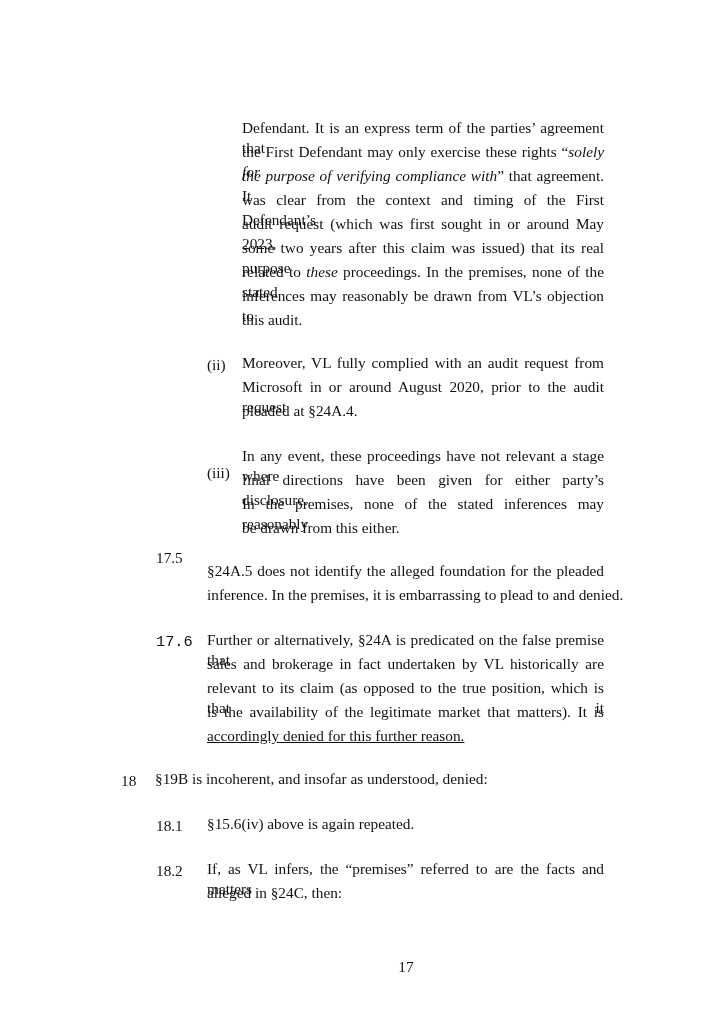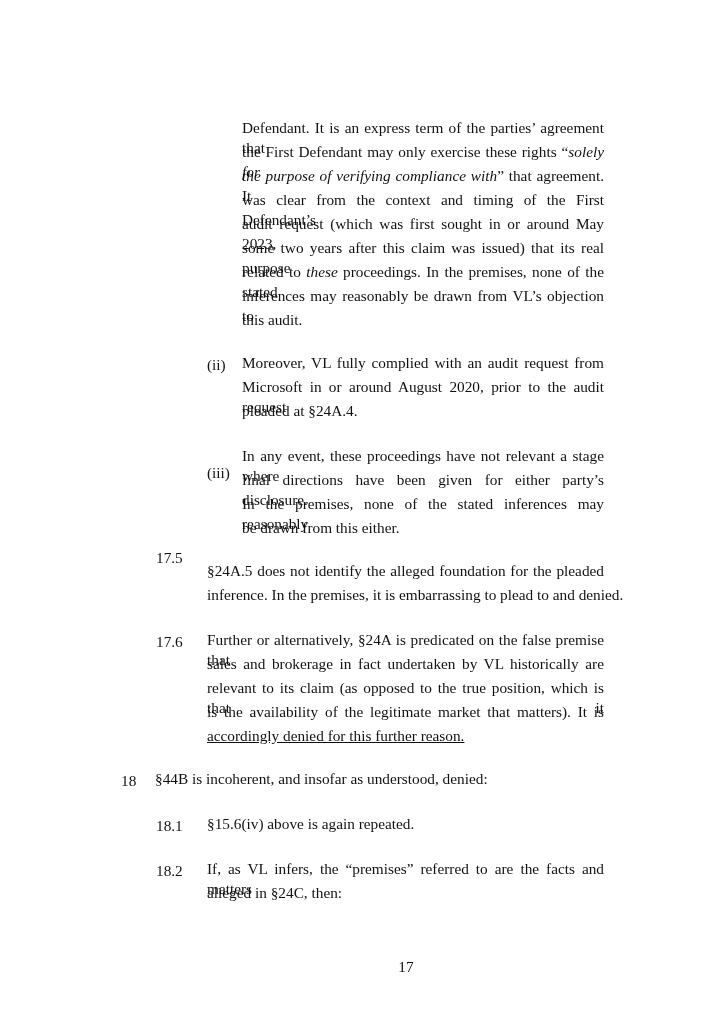--- a/index.html
+++ b/index.html
@@ -74,31 +74,31 @@
   <div class="line" style="left:242px; top:518px;">be drawn from this either.</div>
 </div>
 
 <div>
   <div class="num" style="left:156px; top:546px;">17.5</div>
   <div class="line just" style="left:207px; top:561px; width:397px;">§24A.5 does not identify the alleged foundation for the pleaded</div>
   <div class="line" style="left:207px; top:585px;">inference. In the premises, it is embarrassing to plead to and denied.</div>
 </div>
 
 <div>
-  <div class="num" style="left:156px; top:630px;">17.6</div>
+  <div class="num" style="left:156px; top:630px;font-family:Liberation Mono, monospace;">17.6</div>
   <div class="line just" style="left:207px; top:630px; width:397px;">Further or alternatively, §24A is predicated on the false premise that</div>
   <div class="line just" style="left:207px; top:654px; width:397px;">sales and brokerage in fact undertaken by VL historically are</div>
   <div class="line just" style="left:207px; top:678px; width:397px;">relevant to its claim (as opposed to the true position, which is that it</div>
   <div class="line just" style="left:207px; top:702px; width:397px;">is the availability of the legitimate market that matters). It is</div>
   <div class="line" style="left:207px; top:726px;text-decoration:underline;">accordingly denied for this further reason.</div>
 </div>
 
 <div>
   <div class="num" style="left:121px; top:769px;text-align:right;">18</div>
-  <div class="line" style="left:155px; top:769px;">§44B is incoherent, and insofar as understood, denied:</div>
+  <div class="line" style="left:155px; top:769px;">§19B is incoherent, and insofar as understood, denied:</div>
 </div>
 
 <div>
   <div class="num" style="left:156px; top:814px;">18.1</div>
   <div class="line" style="left:207px; top:814px;">§15.6(iv) above is again repeated.</div>
 </div>
 
 <div>
   <div class="num" style="left:156px; top:859px;">18.2</div>
   <div class="line just" style="left:207px; top:859px; width:397px;">If, as VL infers, the “premises” referred to are the facts and matters</div>

